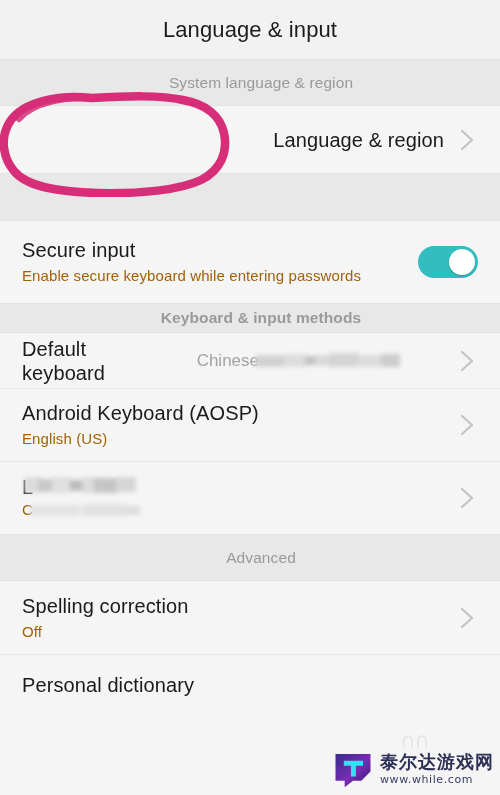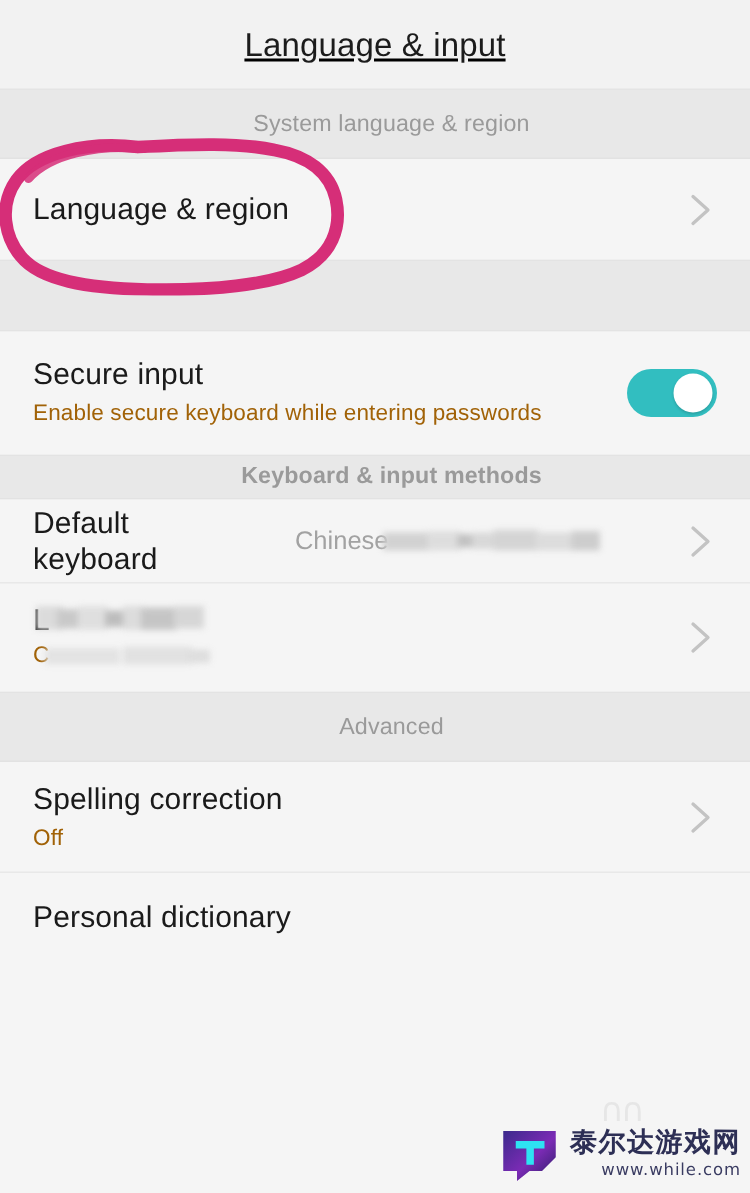--- a/index.html
+++ b/index.html
@@ -25,21 +25,20 @@
 
   
   .titlebar {
     height: 60px;
     background: #f2f2f2;
     display: flex;
     align-items: center;
     justify-content: center;
     border-bottom: 1px solid #e4e4e4;
     box-sizing: border-box;
-    text-decoration: underline;
   }
   .titlebar-text {
     font-size: 22px;
     color: #1c1c1c;
     letter-spacing: .1px;
   }
 
   
   .section-header {
     background: #e8e8e8;
@@ -174,21 +173,20 @@
   }
   .wm-mark {
     width: 40px;
     height: 40px;
     flex: 0 0 40px;
   }
   .wm-texts {
     display: flex;
     flex-direction: column;
     line-height: 1;
-    align-items: flex-end;
   }
   .wm-cn {
     font-size: 18px;
     font-weight: bold;
     color: #2d2f55;
     letter-spacing: 1px;
     font-family: "DejaVu Sans", sans-serif;
   }
   .wm-url {
     font-size: 11px;
@@ -213,21 +211,21 @@
 <div class="screen">
 
   <div class="titlebar">
     <div class="titlebar-text">Language &amp; input</div>
   </div>
 
   <div class="section-header" style="height:46px;">
     <span class="section-header-text">System language &amp; region</span>
   </div>
 
-  <div class="row" style="height:67px;">
+  <div class="row" style="height:67px;text-align:right;">
     <div class="row-texts">
       <div class="row-title">Language &amp; region</div>
     </div>
     <div class="chevron">
       <svg width="22" height="32" viewBox="0 0 22 32" aria-hidden="true">
         <path d="M6 7 L16 16 L6 25" fill="none" stroke="#c3c3c3" stroke-width="2.2" stroke-linecap="round" stroke-linejoin="round"></path>
       </svg>
     </div>
   </div>
 
@@ -263,20 +261,31 @@
         <i style="left:126px;top:1px;width:19px;height:13px;background:#cacaca;"></i>
       </span>
     </div>
     <div class="chevron">
       <svg width="22" height="32" viewBox="0 0 22 32" aria-hidden="true">
         <path d="M6 7 L16 16 L6 25" fill="none" stroke="#c3c3c3" stroke-width="2.2" stroke-linecap="round" stroke-linejoin="round"></path>
       </svg>
     </div>
   </div>
 
+  <div class="row" style="height:73px;">
+    <div class="row-texts">
+      <div class="row-title">Android Keyboard (AOSP)</div>
+      <div class="row-sub">English (US)</div>
+    </div>
+    <div class="chevron">
+      <svg width="22" height="32" viewBox="0 0 22 32" aria-hidden="true">
+        <path d="M6 7 L16 16 L6 25" fill="none" stroke="#c3c3c3" stroke-width="2.2" stroke-linecap="round" stroke-linejoin="round"></path>
+      </svg>
+    </div>
+  </div>
 
   <div class="row" style="height:73px;">
     <div class="row-texts">
       <div class="row-title" style="position:relative;height:20px;">
         <span style="position:absolute;left:0;top:-1px;">L</span>
         <span class="mosaic" style="width:112px;height:19px;position:absolute;left:2px;top:0;">
           <i style="left:0;top:1px;width:18px;height:16px;background:#d9d9d9;"></i>
           <i style="left:14px;top:3px;width:16px;height:13px;background:#c6c6c6;"></i>
           <i style="left:28px;top:1px;width:20px;height:16px;background:#dedede;"></i>
           <i style="left:46px;top:4px;width:14px;height:11px;background:#b9b9b9;"></i>

